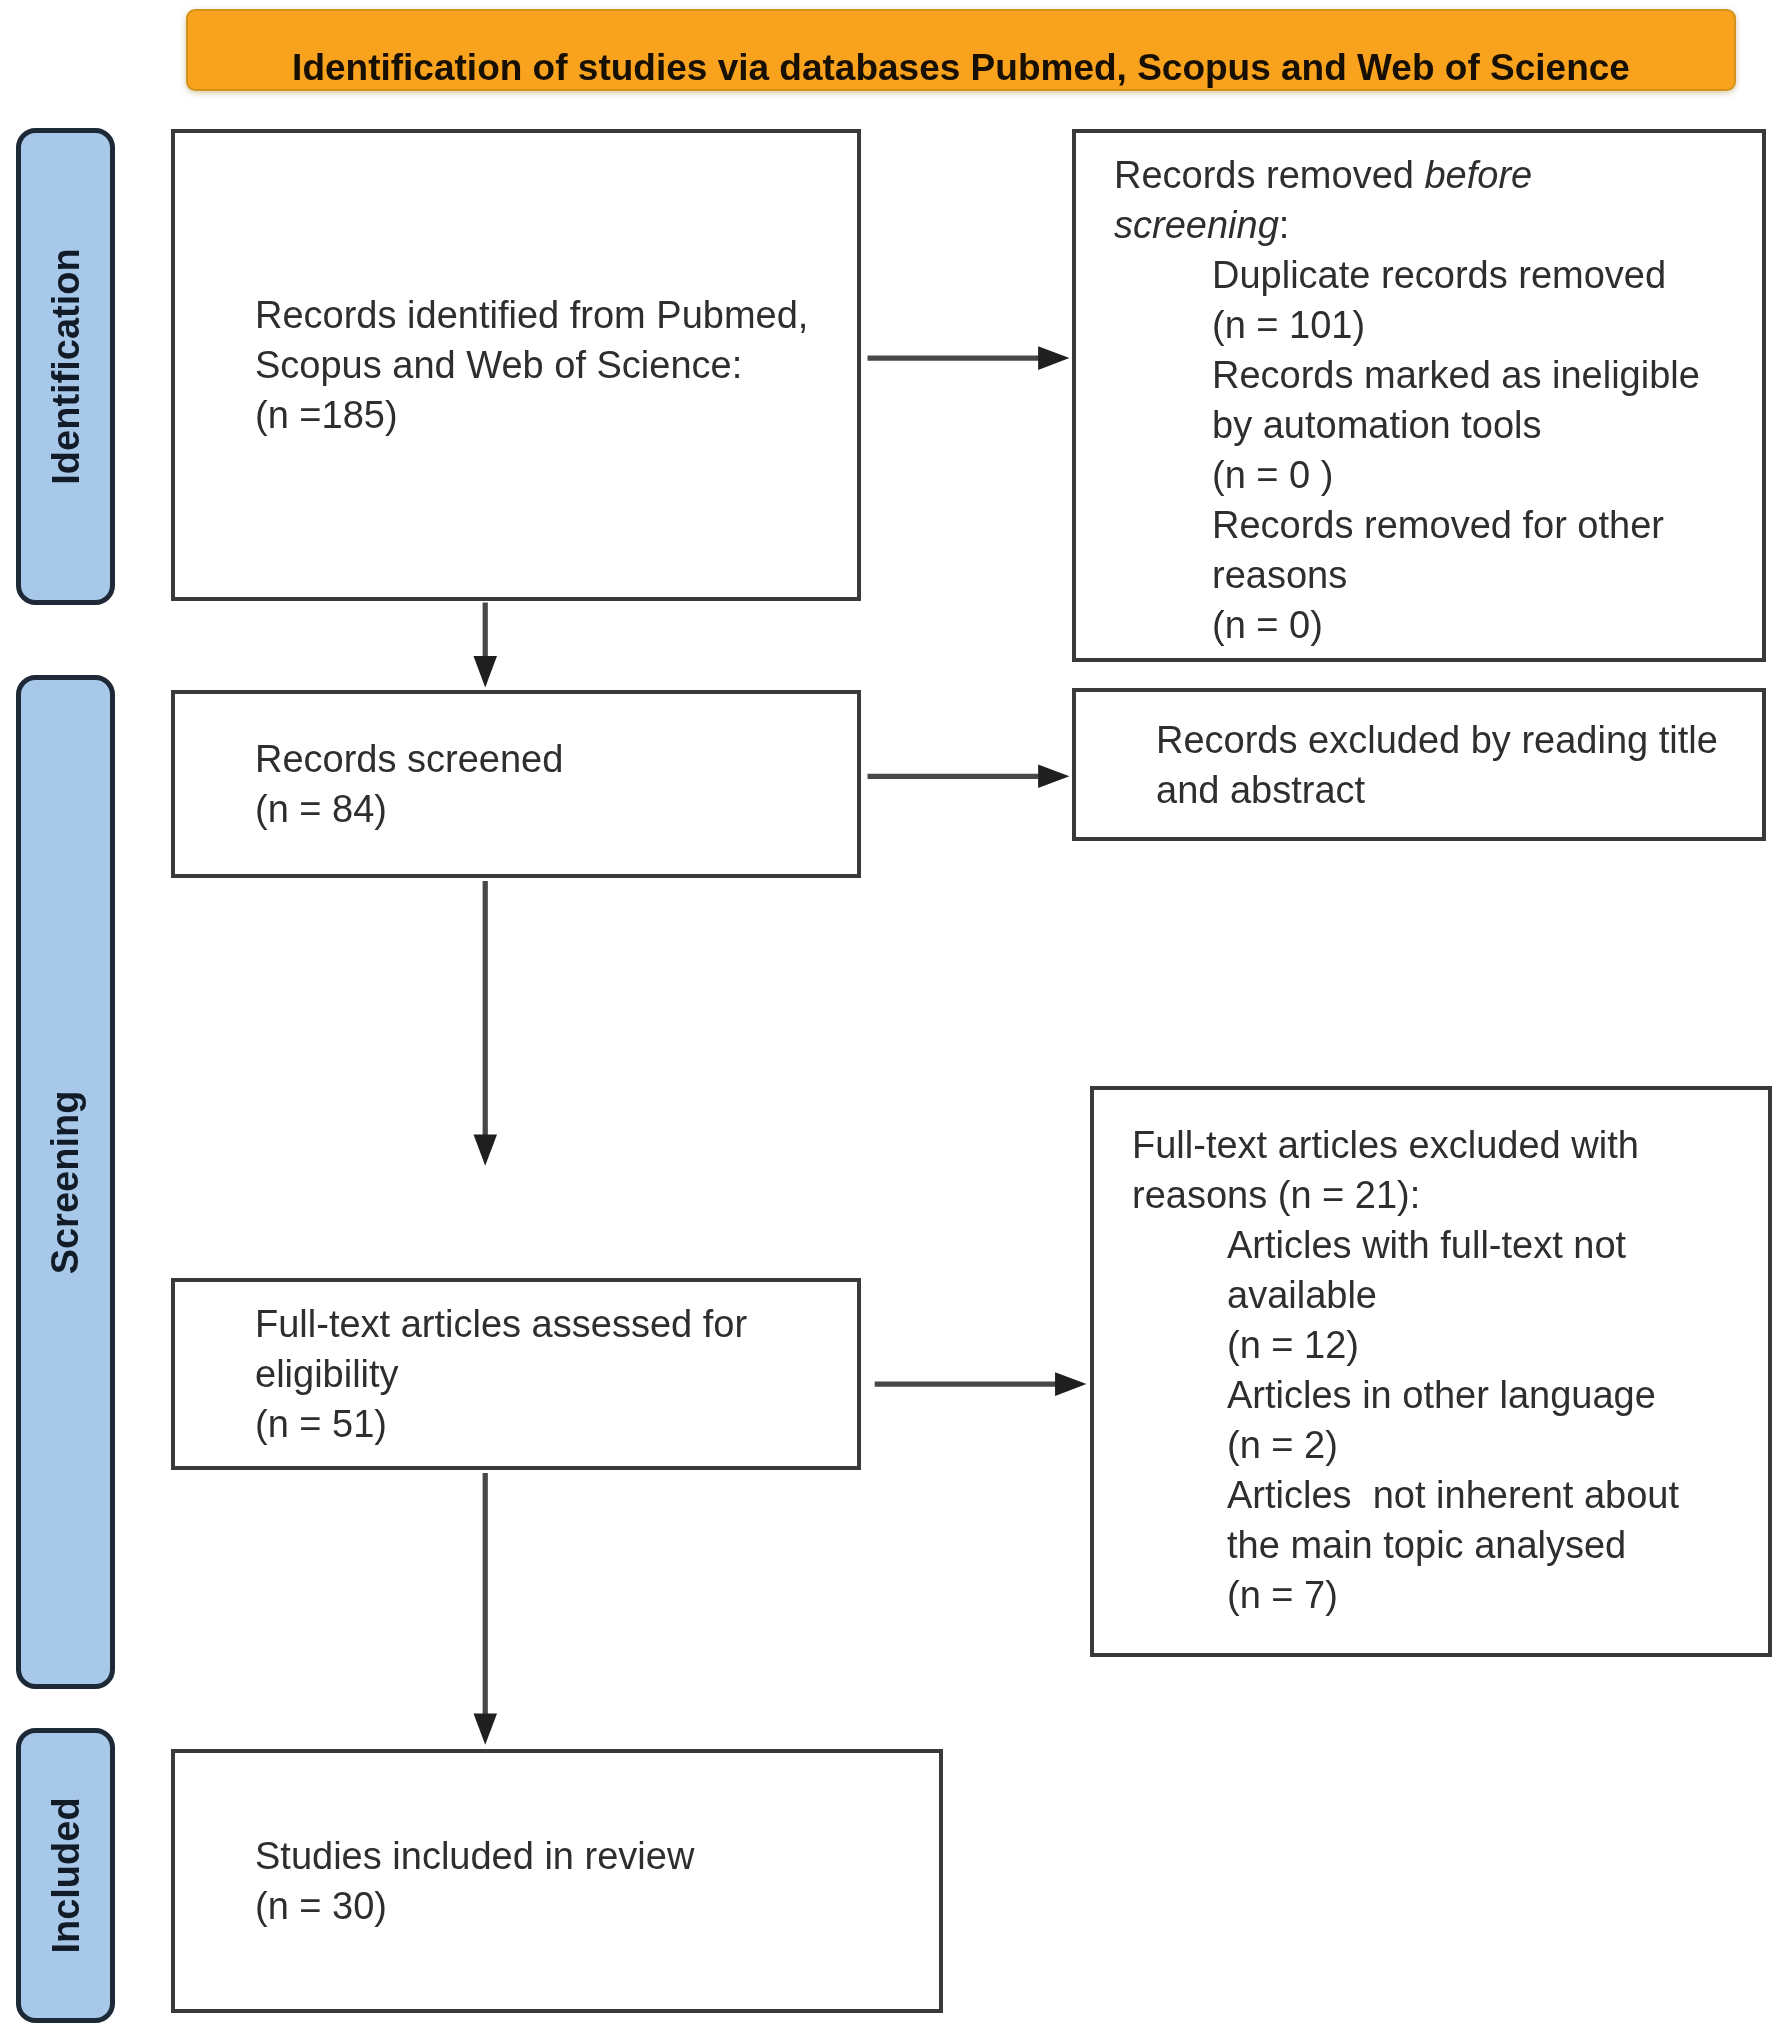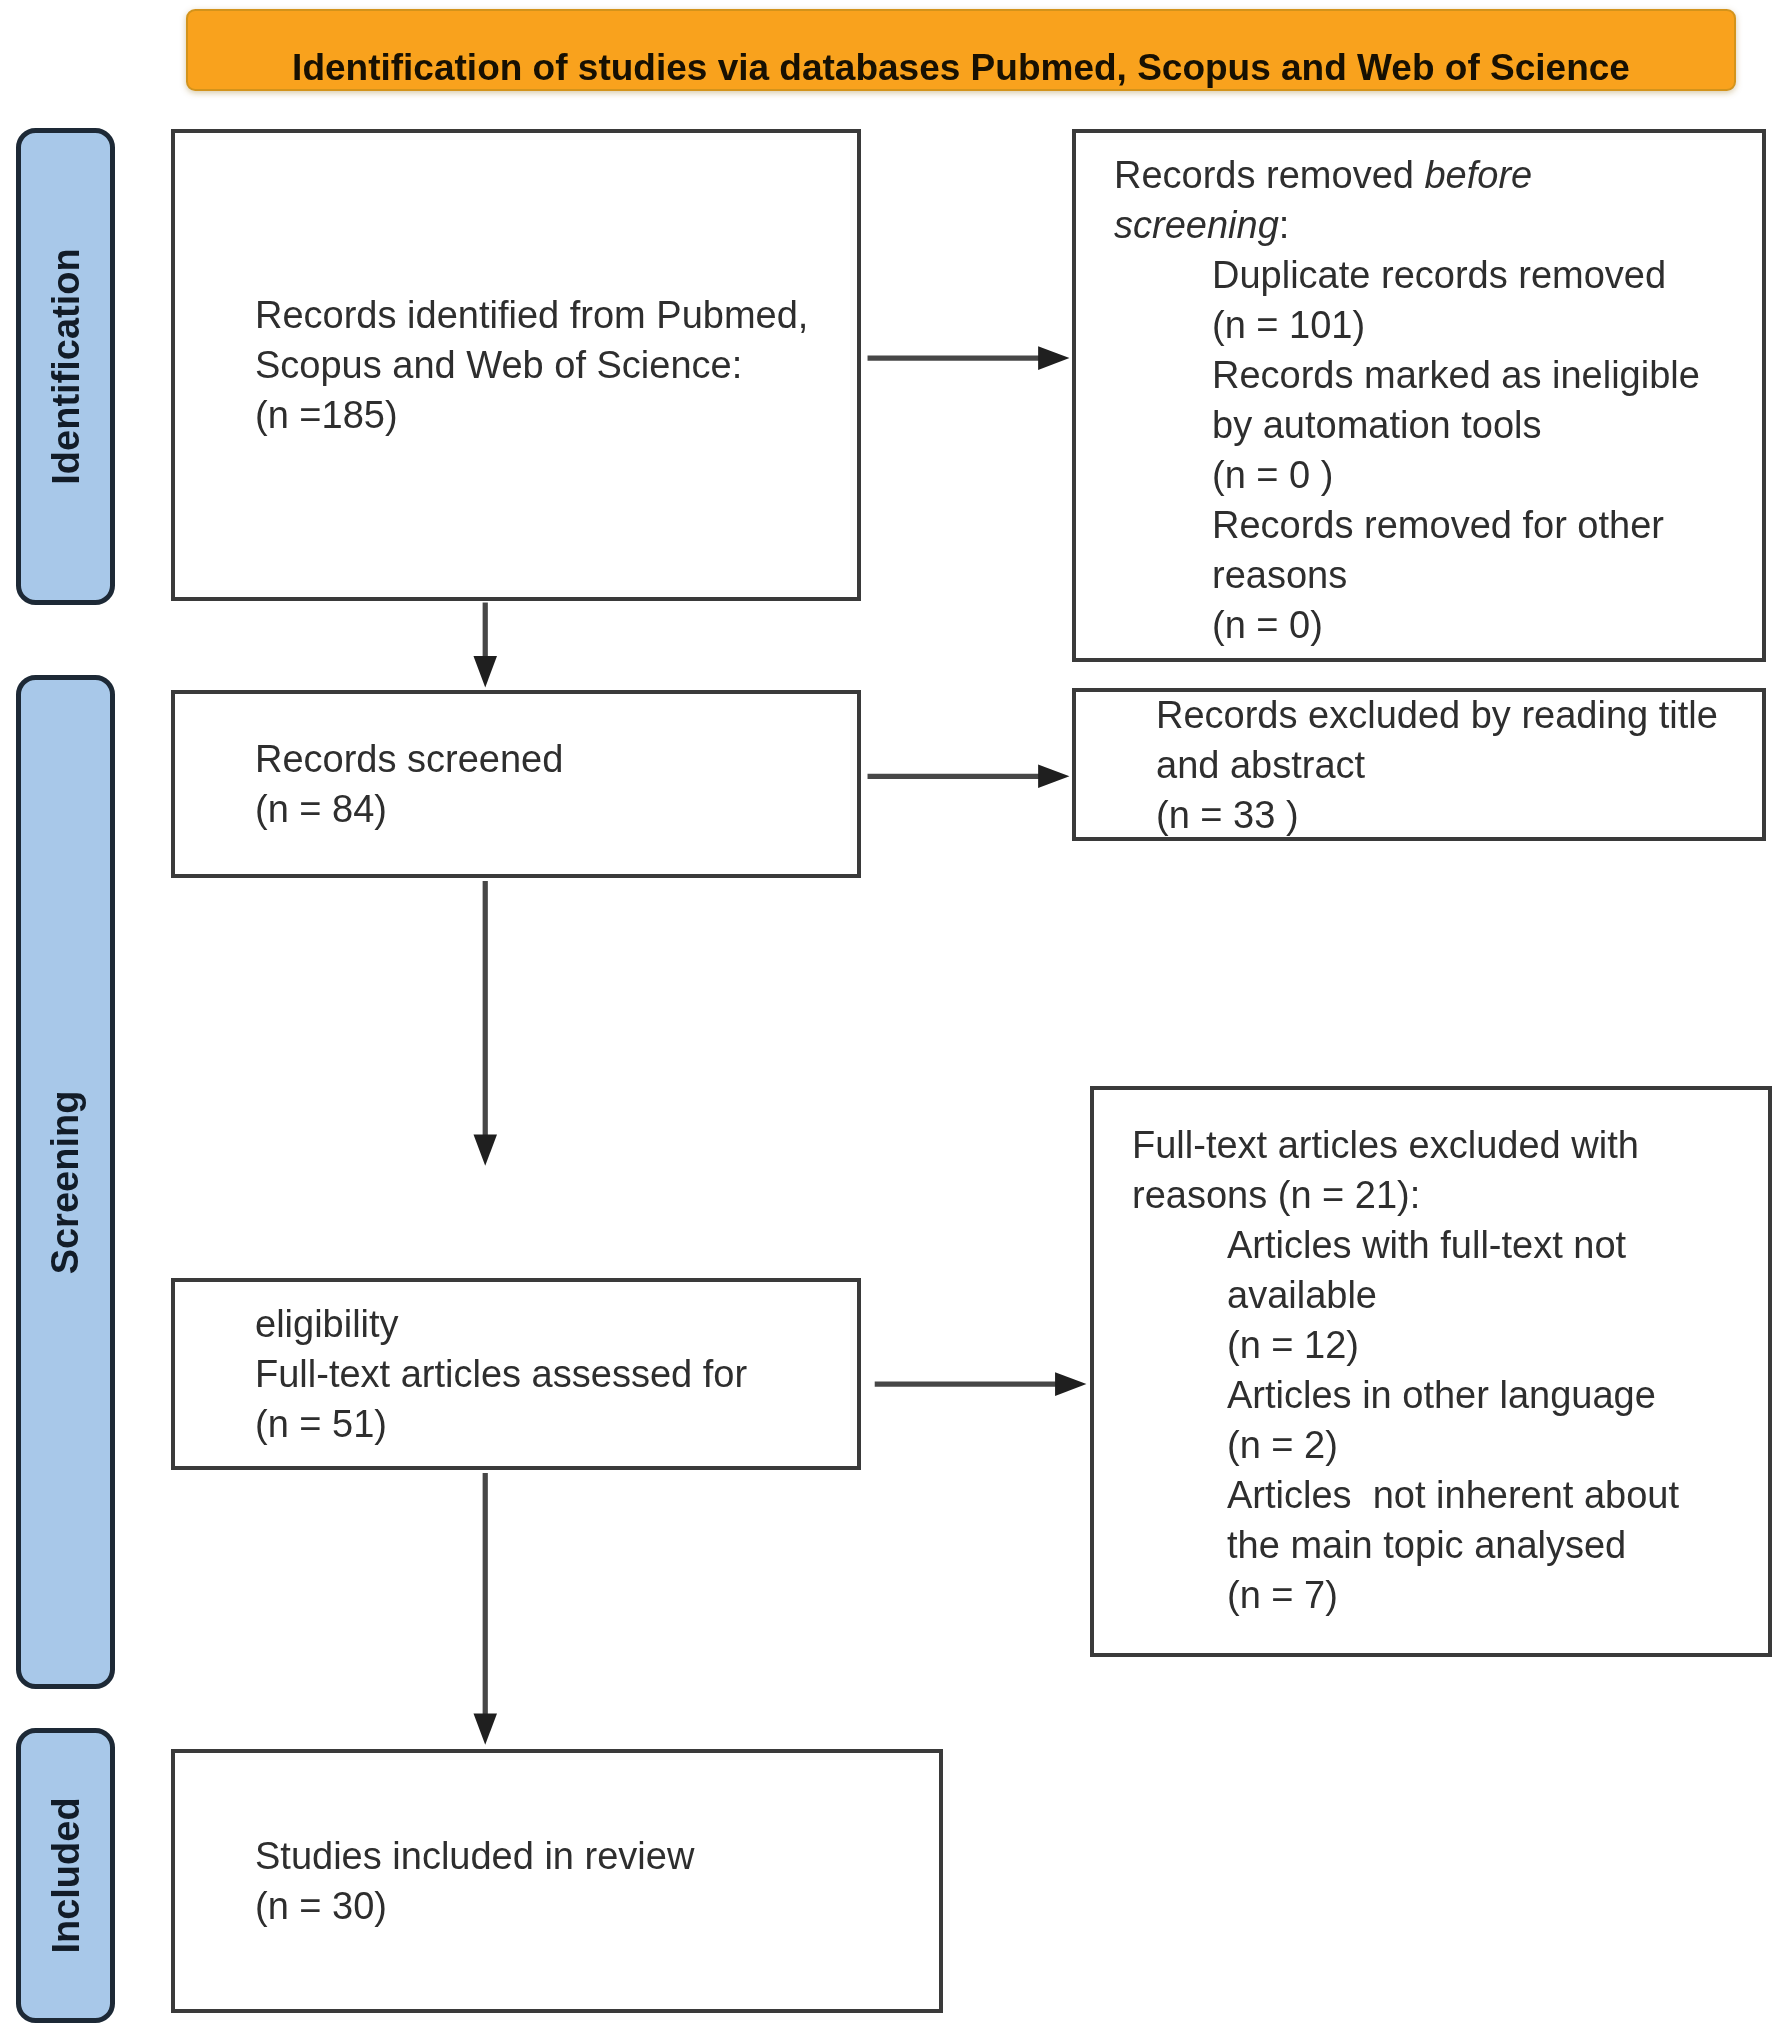--- a/index.html
+++ b/index.html
@@ -119,28 +119,27 @@
     <div class="v-center">
       <div class="line">Records screened</div>
       <div class="line">(n = 84)</div>
     </div>
   </div>
 
   <div class="box box-excluded">
     <div class="v-center">
       <div class="line">Records excluded by reading title</div>
       <div class="line">and abstract</div>
-      <div class="line">(n = 33 )</div>
     </div>
   </div>
 
   <div class="box box-fulltext">
     <div class="v-center">
+      <div class="line">Full-text articles assessed for</div>
       <div class="line">eligibility</div>
-      <div class="line">Full-text articles assessed for</div>
       <div class="line">(n = 51)</div>
     </div>
   </div>
 
   <div class="box box-ft-excluded">
     <div class="top-pad" style="padding-top:6.5px;">
       <div class="line">Full-text articles excluded with</div>
       <div class="line">reasons (n = 21):</div>
       <div class="indent" style="margin-left:95px;">
         <div class="line">Articles with full-text not</div>

